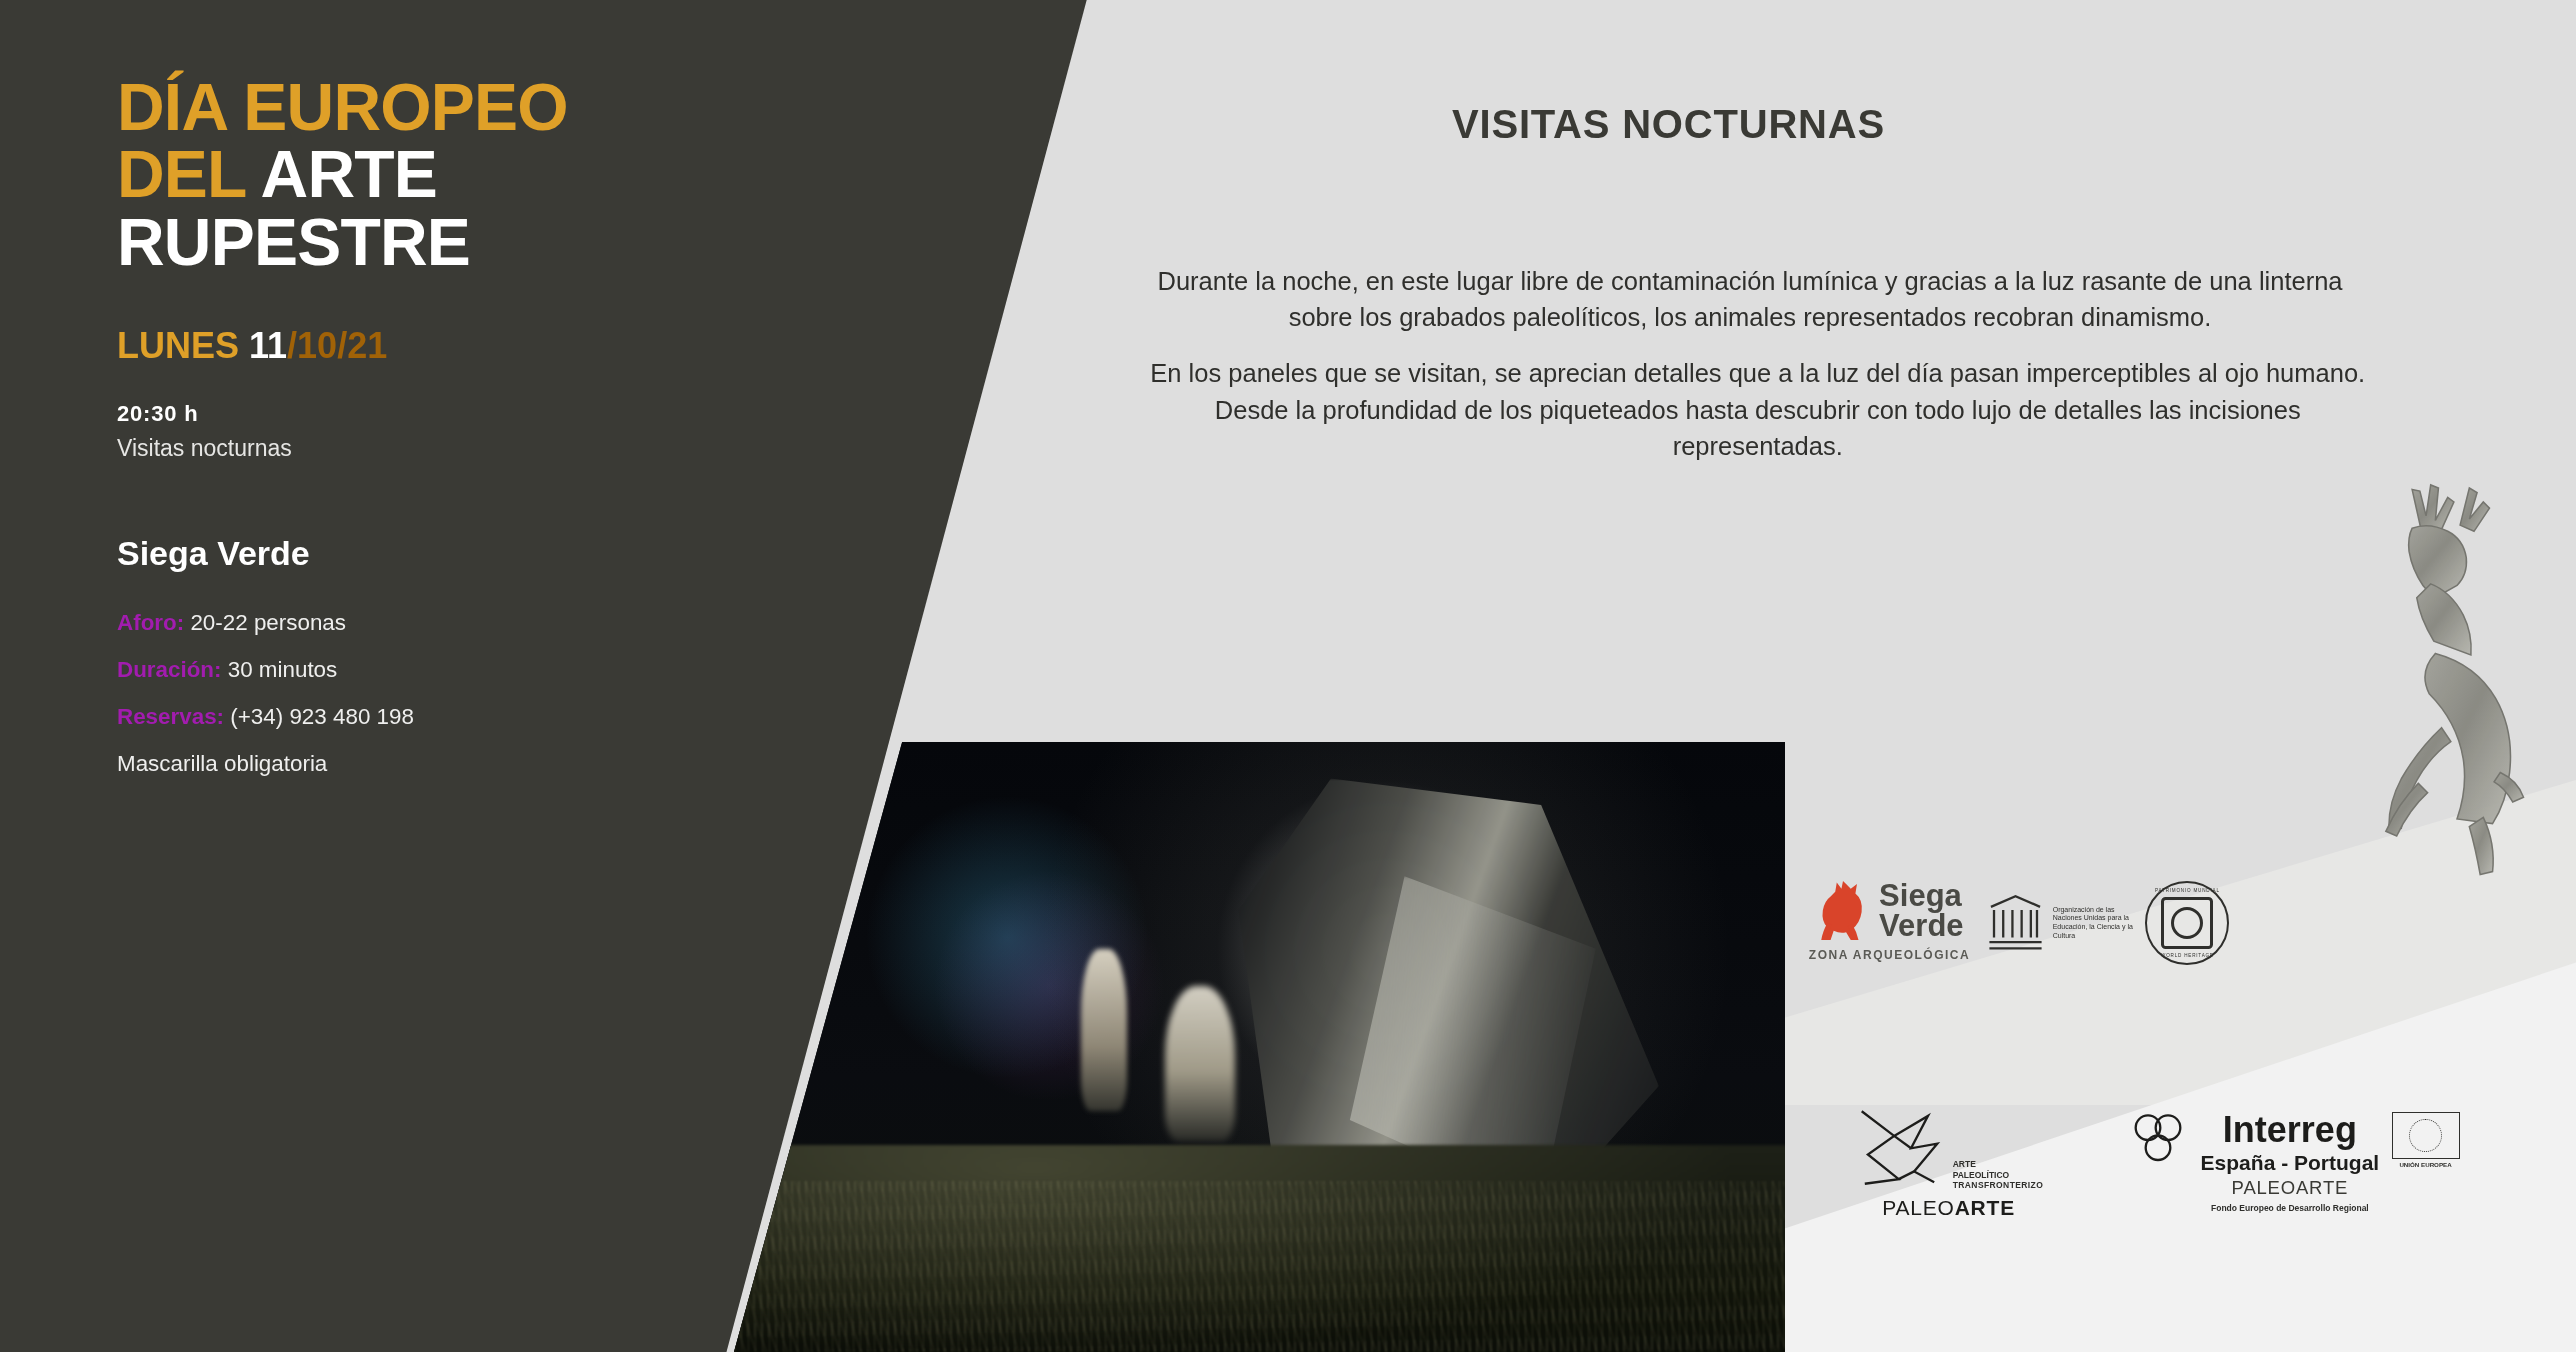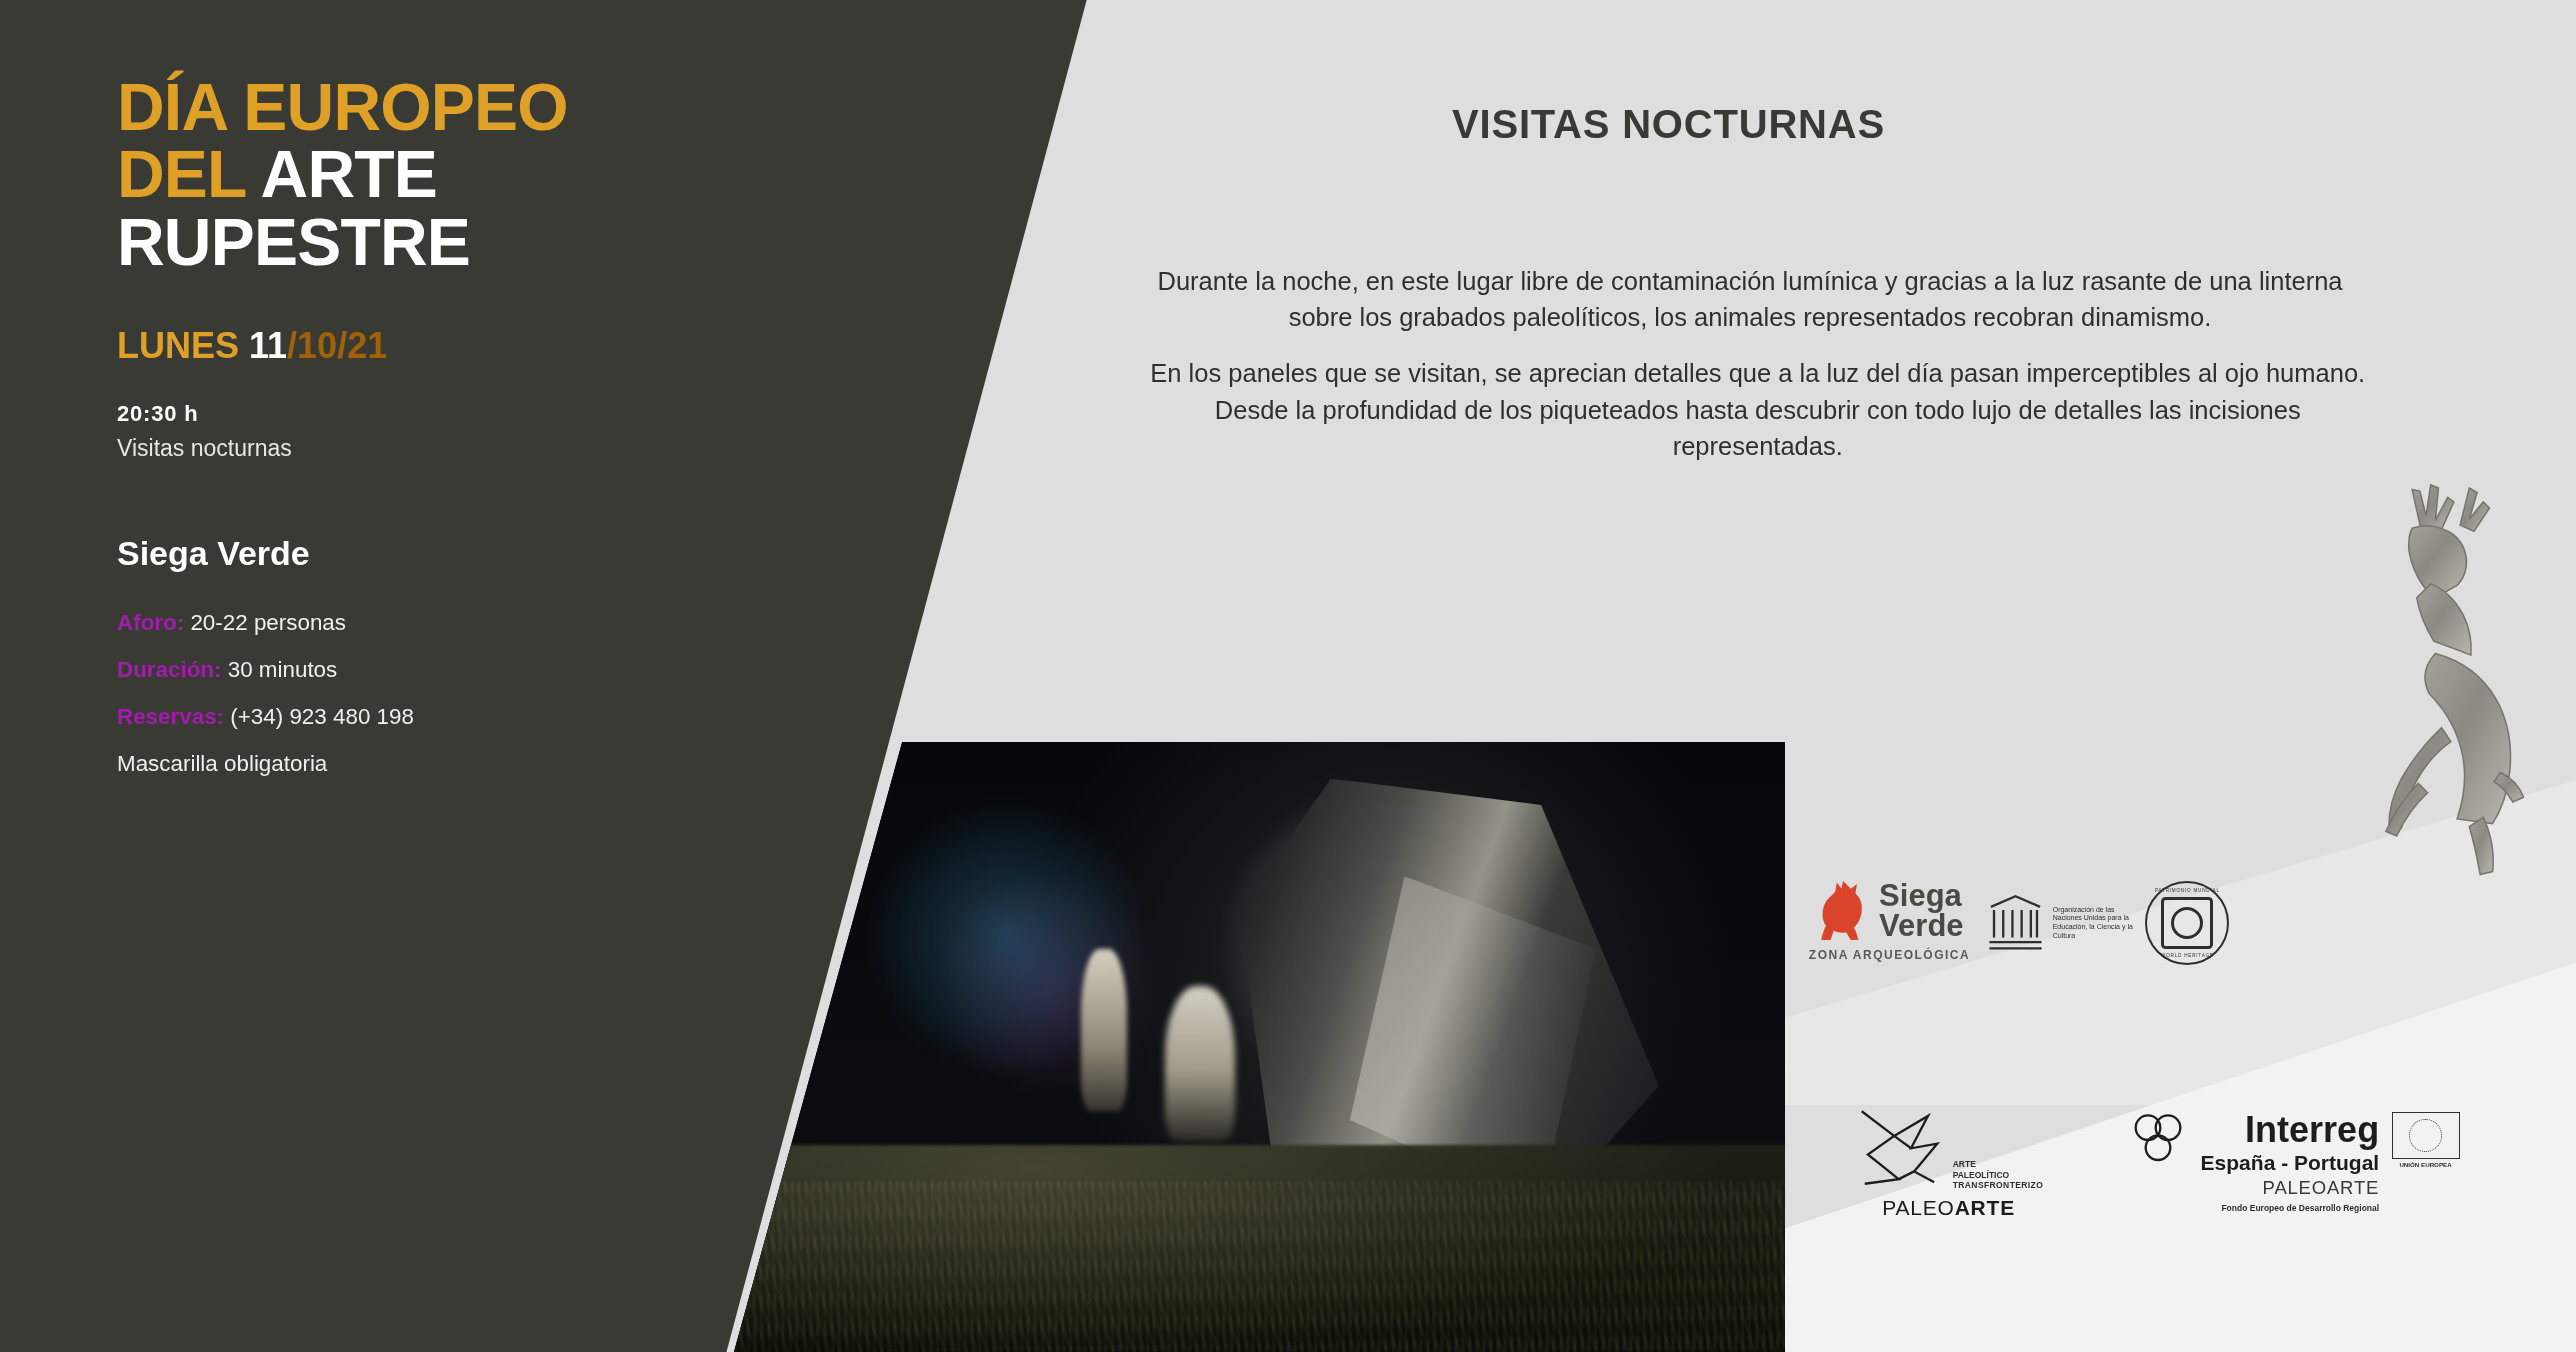--- a/index.html
+++ b/index.html
@@ -345,21 +345,21 @@
     line-height: 1.2;
     text-align: left;
   }
   .pa-tag .t3 { letter-spacing: 0.4px; }
 
   .logo-interreg {
     display: flex;
     align-items: flex-start;
     gap: 12.4px;
   }
-  .ir-main { text-align: right; }
+  .ir-main { text-align: center; }
   .ir-title {
     font-size: 36px;
     font-weight: bold;
     color: #1d1d1b;
     line-height: 1;
   }
   .ir-sub {
     font-size: 21px;
     font-weight: bold;
     color: #1d1d1b;

